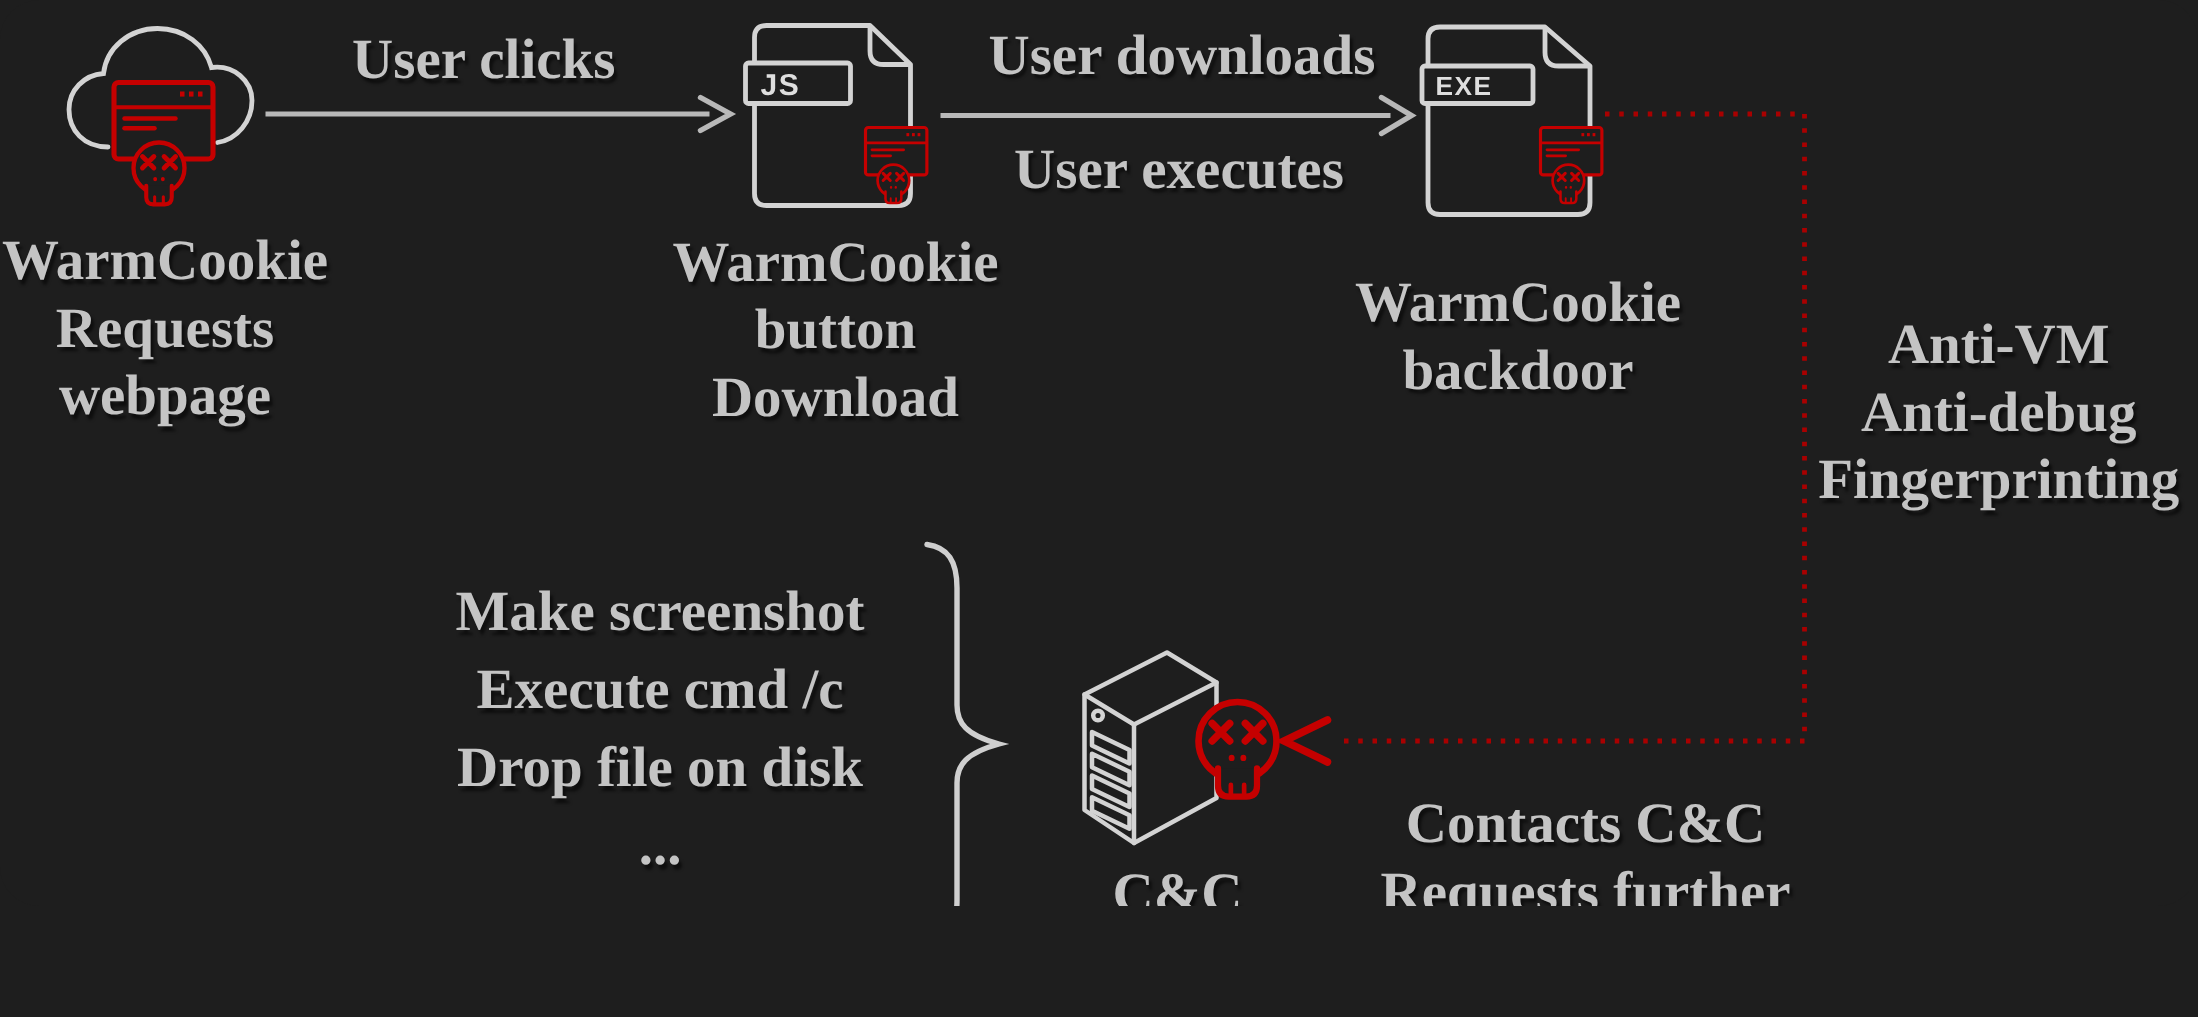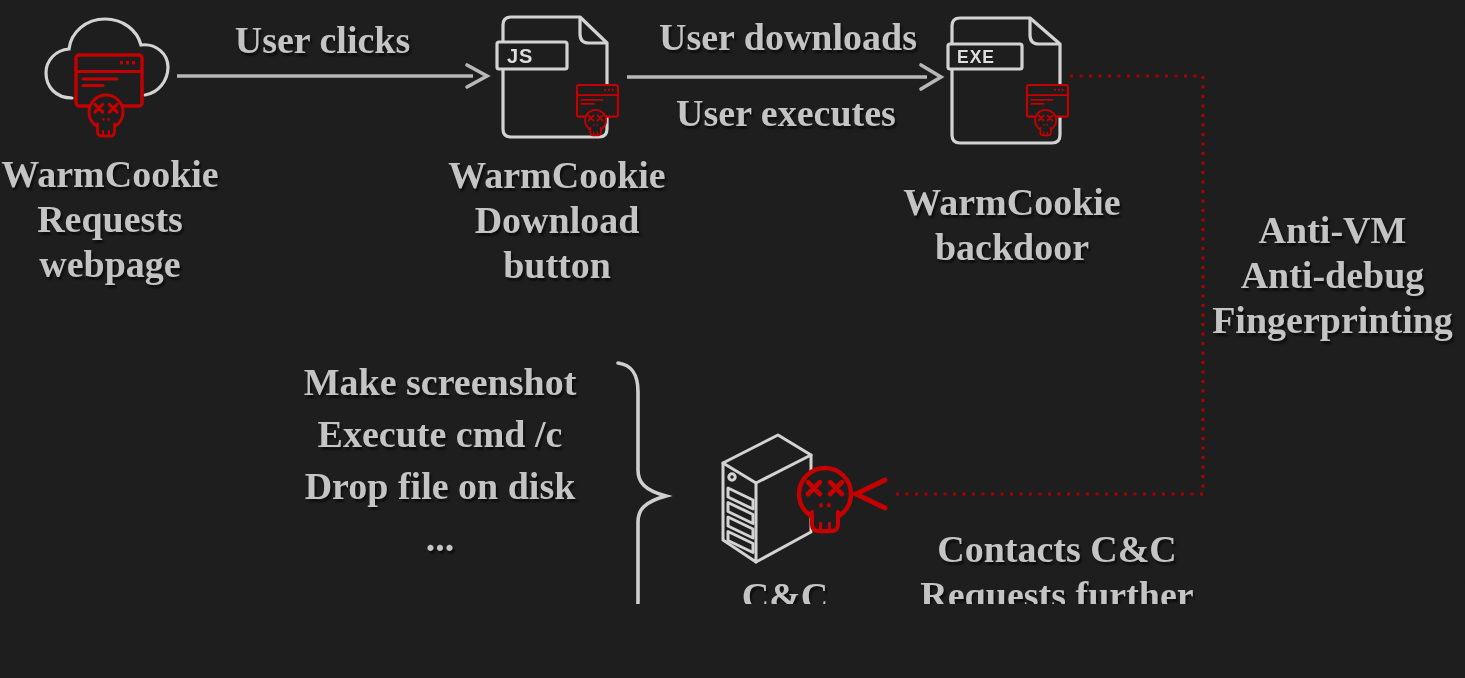--- a/index.html
+++ b/index.html
@@ -96,36 +96,36 @@
   </svg>
 
   <div class="lbl" style="left:0;top:152px;width:220px">
     <span class="line">WarmCookie</span>
     <span class="line">Requests</span>
     <span class="line">webpage</span>
   </div>
 
   <div class="lbl" style="left:437px;top:153px;width:240px">
     <span class="line">WarmCookie</span>
+    <span class="line">button</span>
     <span class="line">Download</span>
-    <span class="line">button</span>
   </div>
 
   <div class="lbl" style="left:862px;top:180px;width:300px">
     <span class="line">WarmCookie</span>
     <span class="line">backdoor</span>
   </div>
 
   <div class="lbl" style="left:1200px;top:208px;width:265px">
     <span class="line">Anti-VM</span>
     <span class="line">Anti-debug</span>
     <span class="line">Fingerprinting</span>
   </div>
 
-  <div class="lbl" style="left:240px;top:356px;width:400px;line-height:52px">
+  <div class="lbl" style="left:240px;top:382px;width:400px;line-height:52px">
     <span class="line">Make screenshot</span>
     <span class="line">Execute cmd /c</span>
     <span class="line">Drop file on disk</span>
     <span class="line">...</span>
   </div>
 
   <svg class="abs" style="left:596px;top:358px" width="80" height="272" viewBox="0 0 80 272">
     <path d="M 22,5 C 36,7 42,16 42,34 L 42,112 C 42,124 48,132 70,138 C 48,144 42,152 42,164 L 42,242 C 42,260 36,269 22,271" fill="none" stroke="#cfcfcf" stroke-width="3.6" stroke-linecap="round"></path>
   </svg>
 

